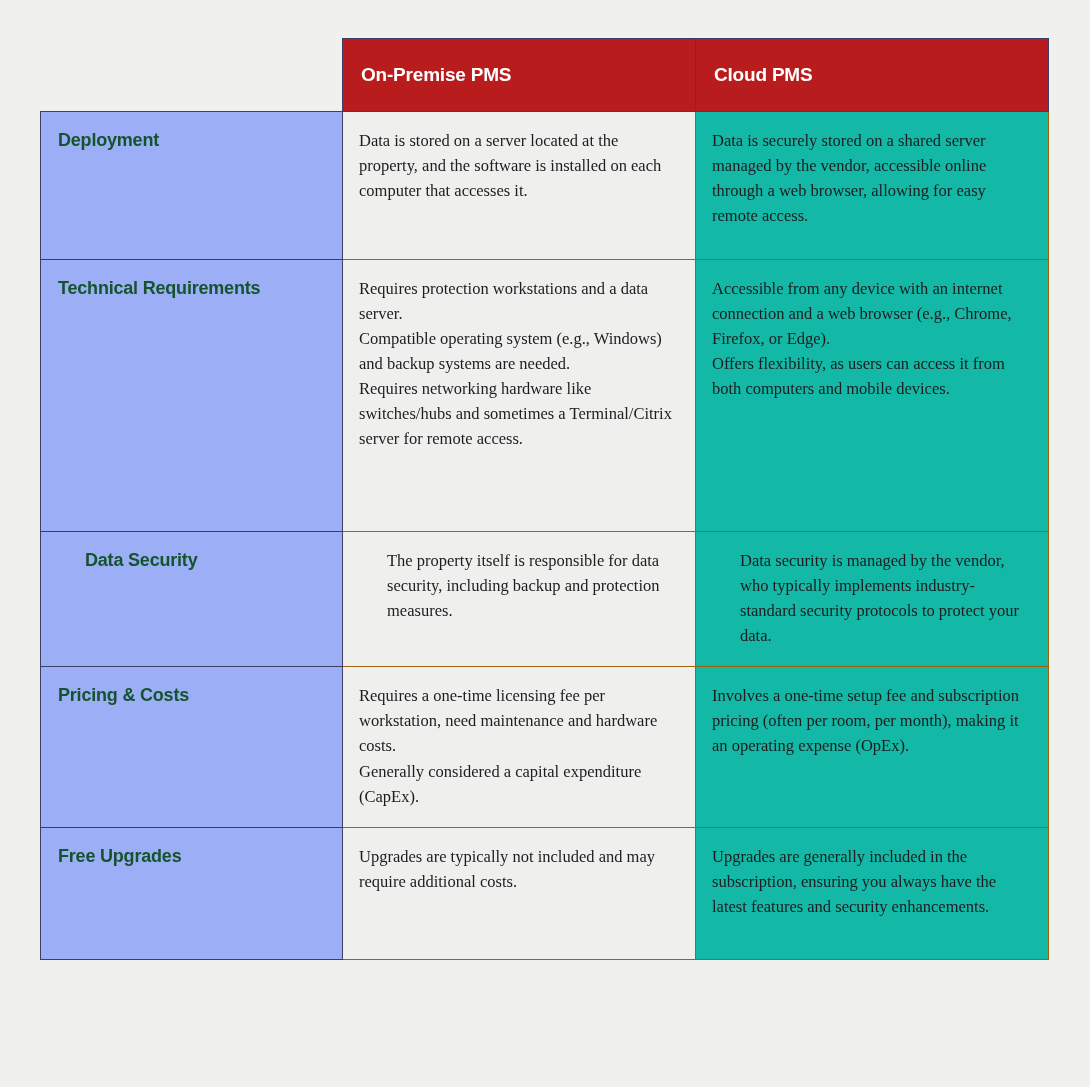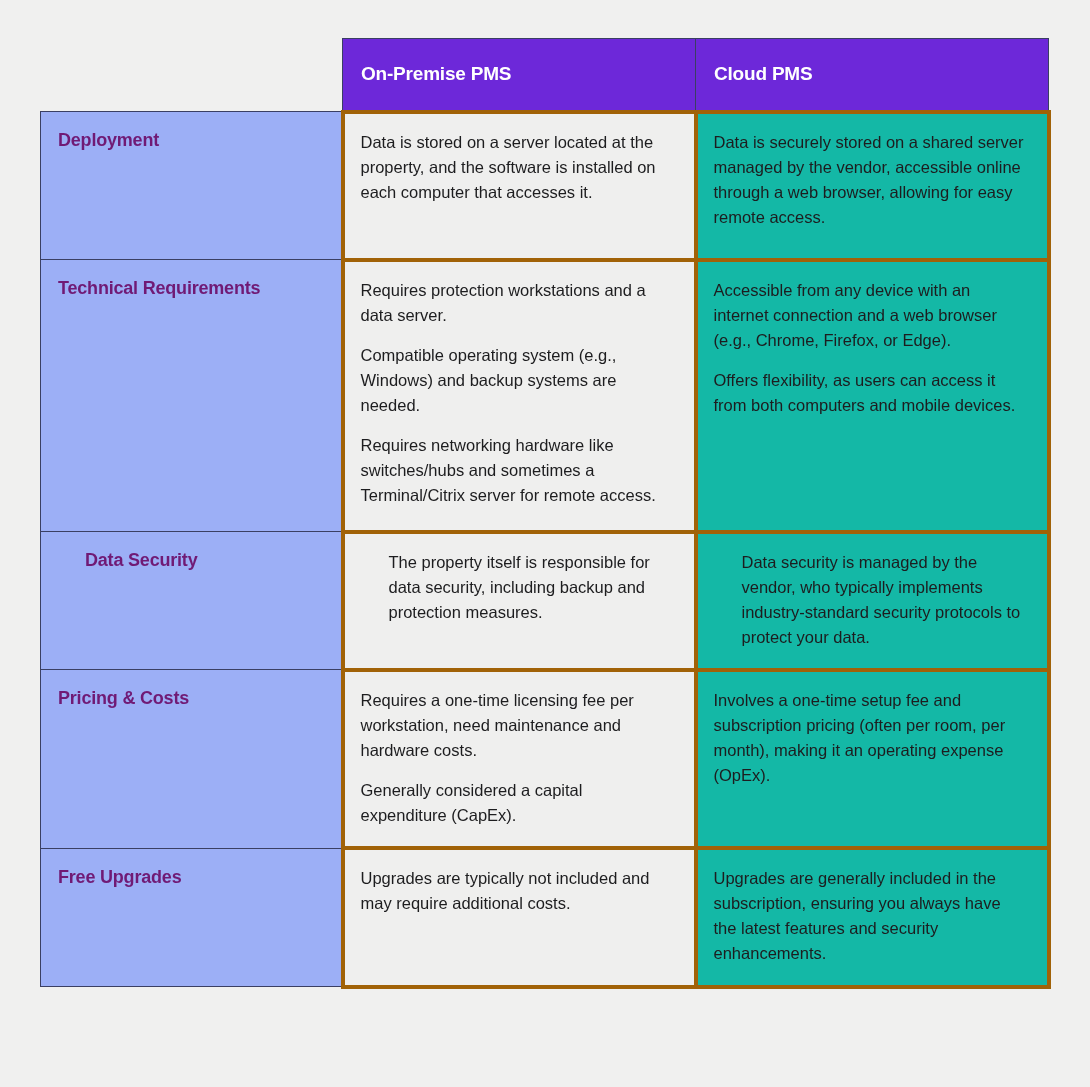--- a/index.html
+++ b/index.html
@@ -33,59 +33,60 @@
   col.c-cloud  { width: 353px; }
 
   
   td.corner {
     background: #f0f0ef;
     border: none;
   }
 
   
   th.head {
-    background: #6d28d9;
+    background: #b91c1c;
     color: #ffffff;
     font-size: 19px;
     font-weight: bold;
     letter-spacing: -0.2px;
     text-align: left;
     vertical-align: middle;
     padding: 8px 18px;
     height: 73px;
     border: 1px solid #3a3f63;
   }
 
   
   td.label {
     background: #9cafF6;
-    color: #701a75;
+    color: #14532d;
     font-size: 18px;
     font-weight: bold;
     letter-spacing: -0.2px;
     text-align: left;
     vertical-align: top;
     padding: 18px 18px 18px 17px;
     border: 1px solid #3a3f63;
   }
 
   
   td.cell {
     vertical-align: top;
     padding: 16px 22px 18px 16px;
     font-size: 16.5px;
     line-height: 1.52;
     color: #1d1d1f;
-    border: 4px solid #a16207;
+    border: 1px solid #a16207;
+    font-family: Liberation Serif, serif;
   }
 
   td.cell.onprem { background: #efefee; }
   td.cell.cloud  { background: #14b8a6; }
 
-  td.cell p + p { margin-top: 15px; }
+  td.cell p + p { }
 
   
   tr.r-deployment  td { height: 148px; }
   tr.r-technical   td { height: 272px; }
   tr.r-security    td { height: 122px; padding-left: 44px; }
   tr.r-pricing     td { height: 158px; }
   tr.r-anywhere    td { height: 128px; }
   tr.r-upgrades    td { height: 132px; }
 </style>
 </head>

